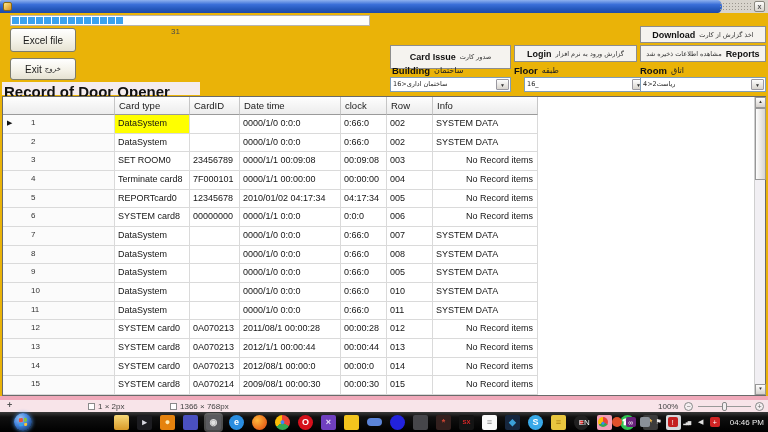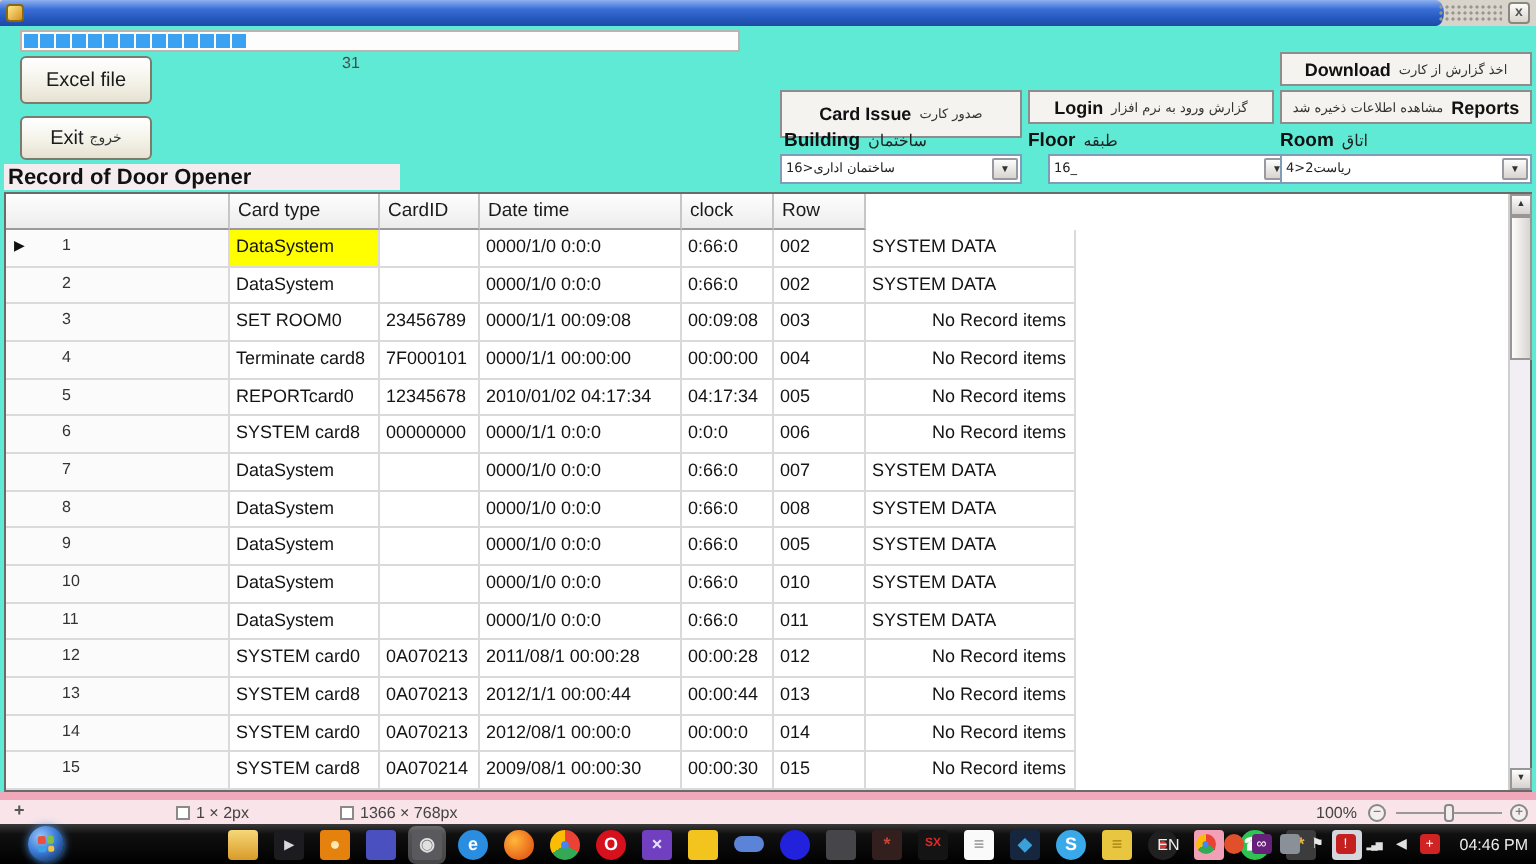--- a/index.html
+++ b/index.html
@@ -1,17 +1,17 @@
 <!DOCTYPE html>
 <html><head>
 <meta charset="utf-8">
 <style>
   html,body{margin:0;padding:0;background:#222;}
   #screen{position:relative;width:768px;height:432px;overflow:hidden;
-    font-family:"Liberation Sans",sans-serif;background:#5eead4;}
+    font-family:"Liberation Sans",sans-serif;background:#eab308;}
   .fa{font-family:"DejaVu Sans",sans-serif;}
 
   
   .titlebar{position:absolute;left:0;top:0;width:768px;height:13px;background:#d8d4cc;}
   .titlebar-blue{position:absolute;left:0;top:0;width:722px;height:13px;
     border-radius:3px 7px 7px 0/3px 11px 11px 0;
     background:linear-gradient(#8fb2ef,#3a6fd8 35%,#2558bc 70%,#1e4aa8);}
   .app-icon{position:absolute;left:3px;top:2px;width:9px;height:9px;border-radius:2px;
     background:linear-gradient(135deg,#ffe98a,#d89020);border:1px solid #8a6a10;box-sizing:border-box;z-index:3;}
   .titlebar-grip{position:absolute;right:17px;top:2px;width:32px;height:9px;z-index:2;
@@ -25,21 +25,21 @@
     border:1px solid #b8b4ae;display:flex;gap:1px;padding:1px;box-sizing:border-box;}
   .progress i{width:7px;background:#3aa2f0;display:block;}
   .count-label{position:absolute;left:171px;top:27px;font-size:8px;color:#4a4a4a;}
   .xp-btn{position:absolute;background:linear-gradient(#ffffff,#f4f2e8 55%,#e6e2d2);
     border:1px solid #7c7c6e;border-radius:3px;display:flex;align-items:center;justify-content:center;
     gap:3px;box-sizing:border-box;color:#1a1a1a;cursor:default;}
   #btn-excel{left:10px;top:28px;width:66px;height:24px;font-size:10px;}
   #btn-exit{left:10px;top:58px;width:66px;height:22px;font-size:10px;}
   #btn-exit .fa{font-size:7px;color:#333;}
   .record-label{position:absolute;left:2px;top:82px;width:198px;height:13px;background:#f4ecee;
-    font-weight:bold;font-size:11px;color:#111;padding:1px 0 0 2px;box-sizing:border-box;}
+    font-weight:bold;font-size:15px;color:#111;padding:1px 0 0 2px;box-sizing:border-box;}
 
   
   .flat-btn{position:absolute;background:#f5f3ef;border:1px solid #8d8d8d;display:flex;
     align-items:center;justify-content:center;gap:4px;box-sizing:border-box;cursor:default;}
   .flat-btn .en{font-weight:bold;font-size:9px;color:#111;white-space:nowrap;}
   .flat-btn .fa{font-size:6.5px;color:#333;white-space:nowrap;}
   #btn-download{left:640px;top:26px;width:126px;height:17px;}
   #btn-cardissue{left:390px;top:45px;width:121px;height:24px;}
   #btn-login{left:514px;top:45px;width:123px;height:17px;}
   #btn-reports{left:640px;top:45px;width:126px;height:17px;}
@@ -209,20 +209,21 @@
 
   <div class="grid">
     <div class="grid-inner">
       <div class="grid-header">
         <div class="gh w0"></div>
         <div class="gh w1">Card type</div>
         <div class="gh w2">CardID</div>
         <div class="gh w3">Date time</div>
         <div class="gh w4">clock</div>
         <div class="gh w5">Row</div>
+        <div class="gh w6">Info</div>
         <div class="gh wf gc-filler"></div>
       </div>
       <div class="grid-body">
           <div class="grid-row">
             <div class="gc rowhdr w0"><span class="arrow">▶</span>1</div>
             <div class="gc w1 sel-cell">DataSystem</div>
             <div class="gc w2"></div>
             <div class="gc w3">0000/1/0 0:0:0</div>
             <div class="gc w4">0:66:0</div>
             <div class="gc w5">002</div>

